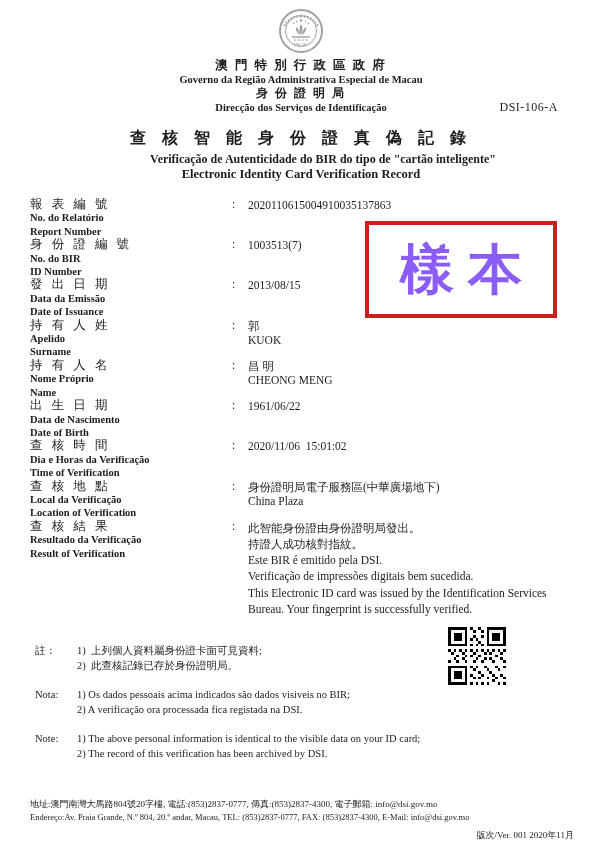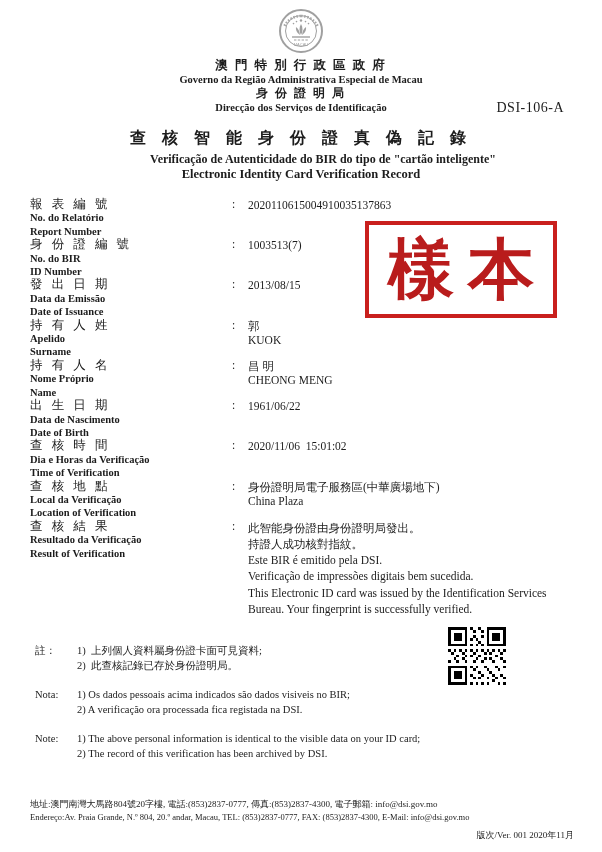--- a/index.html
+++ b/index.html
@@ -7,21 +7,21 @@
   body { font-family:"Liberation Serif","DejaVu Serif",serif; color:#1c1c1c; }
   .page { position:relative; width:602px; height:852px; background:#ffffff; margin:0 auto; overflow:hidden; }
 
   
   .hdr { text-align:center; padding-top:7px; }
   .logo { display:block; margin:0 auto; }
   .hdr-gov-zh { font-size:12.5px; font-weight:bold; letter-spacing:2px; margin-top:2px; }
   .hdr-gov-pt { font-size:10.5px; font-weight:bold; }
   .hdr-dept-zh { font-size:12px; font-weight:bold; letter-spacing:2px; }
   .hdr-dept-pt { font-size:10.5px; font-weight:bold; }
-  .form-code { position:absolute; top:100px; right:38px; font-size:14px; letter-spacing:0.5px;font-family:Liberation Serif, serif; }
+  .form-code { position:absolute; top:100px; right:44px; font-size:12px; letter-spacing:0.5px;font-family:Liberation Serif, serif; }
 
   
   .title { text-align:center; margin-top:15px; }
   .title-zh { font-size:16px; font-weight:bold; letter-spacing:6px; }
   .title-pt { font-size:12px; font-weight:bold; margin-top:3px;margin-left:44px; }
   .title-en { font-size:12.5px; font-weight:bold; }
 
   
   .fields { margin:16px 28px 0 30px; }
   .frow { display:flex; align-items:flex-start; }
@@ -29,21 +29,21 @@
   .flabel .zh  { font-size:12.5px; letter-spacing:3px; line-height:13.4px; white-space:pre-wrap; }
   .flabel .sub { font-size:10.5px; font-weight:bold; line-height:13.4px; }
   .fcolon { width:16px; flex:none; font-size:11.5px; line-height:13.4px; }
   .fvalue { flex:1; font-size:11.5px; }
   .fvalue div { line-height:14px; min-height:14px; white-space:pre-wrap; }
   .fvalue.vtall div { line-height:16.2px; min-height:16.2px; }
 
   
   .stamp { position:absolute; left:365px; top:221px; width:192px; height:97px;
            border:4px solid #c9201d; display:flex; align-items:center; justify-content:center; }
-  .stamp-text { color:#b91c1c; font-size:66px; font-weight:bold; letter-spacing:14px; text-indent:14px; line-height:1; }
+  .stamp-text { color:#8b5cf6; font-size:54px; font-weight:bold; letter-spacing:14px; text-indent:14px; line-height:1; }
 
   
   .notes { margin:26px 28px 0 35px; }
   .ngroup { display:flex; margin-bottom:13px; }
   .nlabel { width:42px; flex:none; font-size:10.5px; line-height:15.5px; }
   .nitems { flex:1; font-size:10.5px; }
   .nitems div { line-height:15.5px; white-space:pre-wrap; }
 
   .qr { position:absolute; left:448px; top:627px; width:58px; height:58px; }
 

